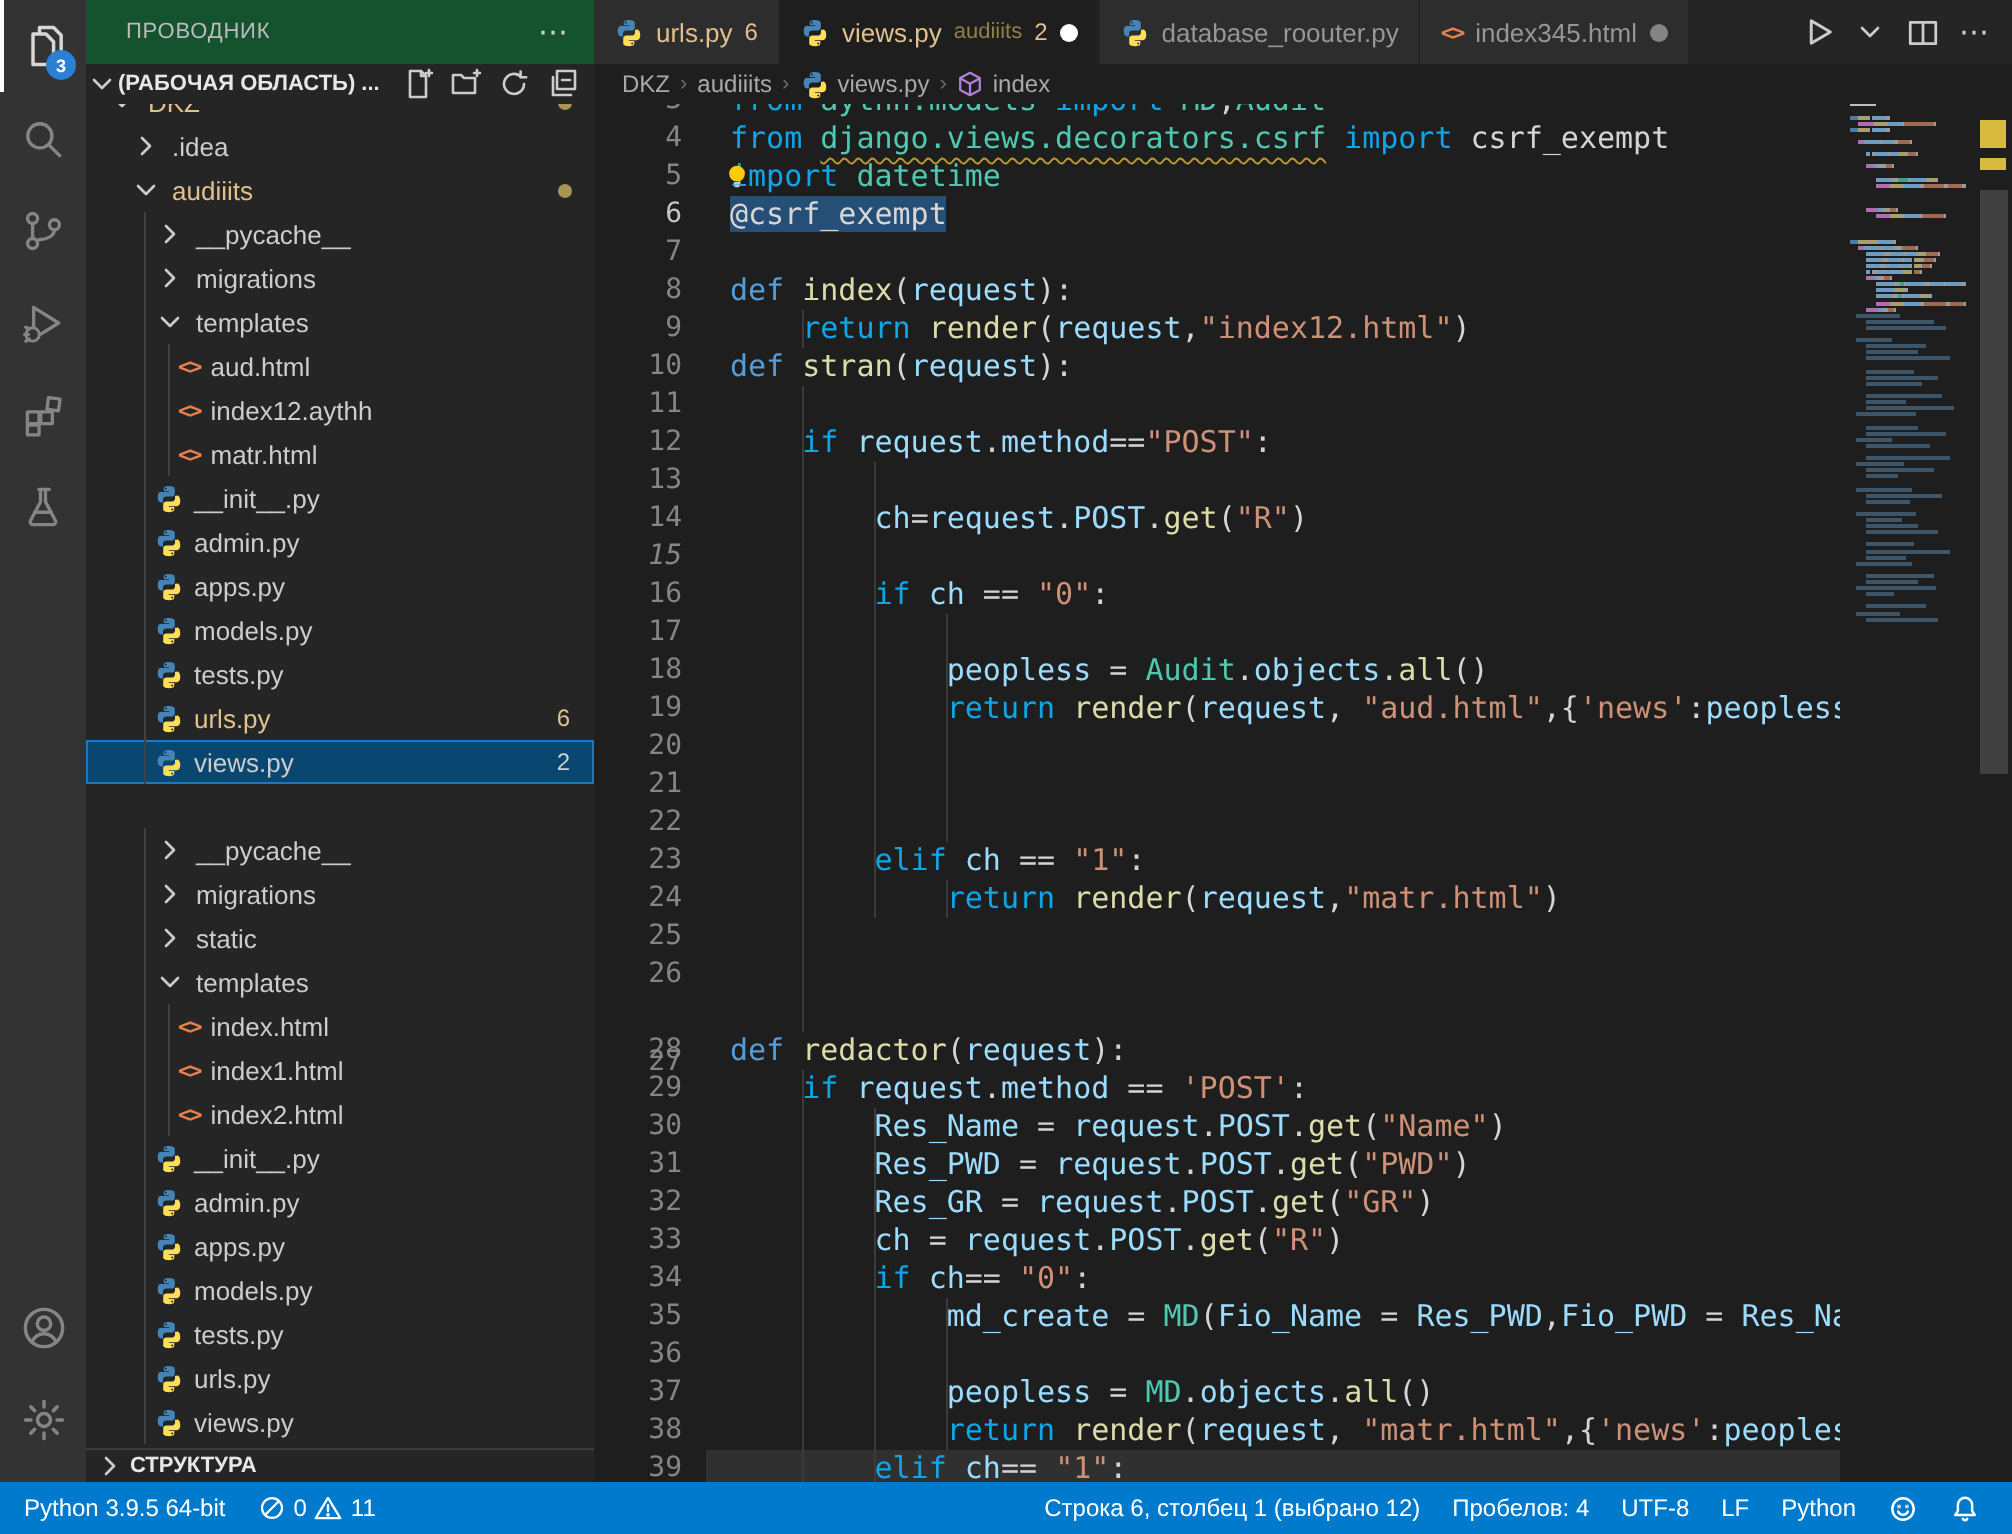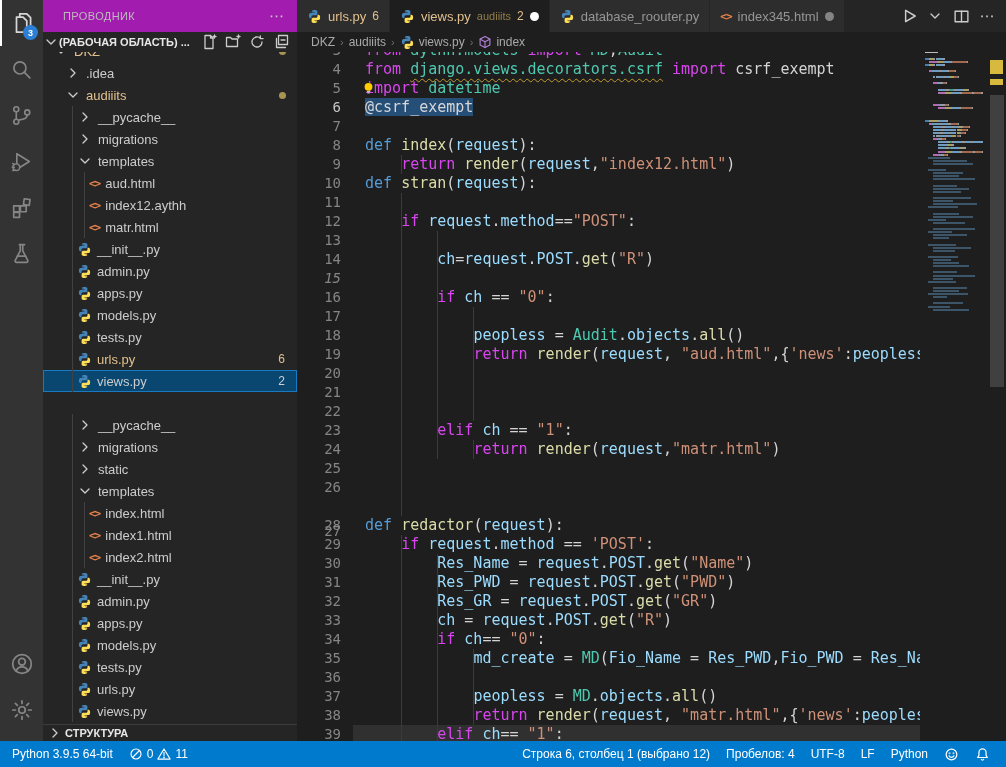--- a/index.html
+++ b/index.html
@@ -11,21 +11,21 @@
   
   .activitybar{position:absolute;left:0;top:0;width:43px;height:741px;background:#333333;z-index:30;}
   .act-item{position:relative;width:43px;height:46px;display:flex;align-items:center;justify-content:center;opacity:.5;cursor:pointer;}
   .act-item.active{opacity:1;border-left:2px solid #ffffff;}
   .act-item .badge{position:absolute;right:5px;bottom:6px;min-width:15px;height:15px;border-radius:50%;
       background:#2b7fd4;color:#fff;font-size:9px;font-weight:bold;display:flex;align-items:center;justify-content:center;opacity:1;}
   .act-bottom{position:absolute;bottom:8px;left:0;width:43px;}
 
   
   .sidebar{position:absolute;left:43px;top:0;width:254px;height:741px;background:#252526;overflow:hidden;z-index:10;}
-  .sb-title{position:absolute;top:0;left:0;right:0;height:32px;display:flex;align-items:center;padding:0 12px 0 20px;z-index:6;background:#a21caf;}
+  .sb-title{position:absolute;top:0;left:0;right:0;height:32px;display:flex;align-items:center;padding:0 12px 0 20px;z-index:6;background:#14532d;}
   .sb-title-label{font-size:11px;color:#bbbbbb;letter-spacing:.4px;flex:1;}
   .sb-more{color:#cccccc;font-size:15px;cursor:pointer;letter-spacing:1px;}
   .sb-section{position:absolute;top:32px;left:0;right:0;height:20px;display:flex;align-items:center;background:#252526;z-index:5;padding-right:6px;}
   .sb-section-label{font-size:11px;font-weight:bold;color:#e7e7e7;white-space:nowrap;overflow:hidden;flex:0 1 auto;}
   .sb-actions{display:flex;gap:6px;margin-left:10px;}
   .sb-actions .sbi{width:18px;height:18px;display:flex;align-items:center;justify-content:center;cursor:pointer;}
   .tree{position:absolute;top:0;left:0;right:0;bottom:17px;z-index:1;}
   .trow{position:absolute;left:0;width:254px;height:22px;display:flex;align-items:center;font-size:13px;cursor:pointer;color:#cccccc;}
   .trow.sel{background:#094771;outline:1px solid #1a7ac1;outline-offset:-1px;}
   .trow .tw{display:flex;align-items:center;gap:5px;white-space:nowrap;}
@@ -58,21 +58,21 @@
   .bc-sep{color:#6e6e6e;font-size:11px;margin:0 2px;}
   .bc-item{display:flex;align-items:center;gap:4px;cursor:pointer;}
 
   .code{position:absolute;top:0;left:0;width:623px;height:741px;overflow:hidden;
       font-family:"DejaVu Sans Mono",monospace;font-size:15px;line-height:19px;z-index:1;}
   .cline{position:absolute;left:68px;height:19px;white-space:pre;}
   .gut{position:absolute;left:0;width:44px;height:19px;text-align:right;color:#858585;font-size:14px;}
   .gut.cur{color:#c6c6c6;}
   .linehl{position:absolute;left:56px;width:567px;height:19px;background:#303031;}
   .eguide{position:absolute;width:1px;height:19px;background:#3b3b3b;}
-  .tk-k{color:#d946ef}.tk-d{color:#569CD6}.tk-f{color:#DCDCAA}.tk-v{color:#9CDCFE}
+  .tk-k{color:#0ea5e9}.tk-d{color:#569CD6}.tk-f{color:#DCDCAA}.tk-v{color:#9CDCFE}
   .tk-c{color:#4EC9B0}.tk-s{color:#CE9178}.tk-p{color:#D4D4D4}
   .tk-cw{color:#4EC9B0;text-decoration:underline wavy #bf9b30 1px;text-underline-offset:4px;}
   .tk-sel{background:#264F78;color:#d7d7d7;}
   .bulb{position:absolute;z-index:3;}
 
   .minimap{position:absolute;left:628px;top:33px;width:60px;height:700px;overflow:hidden;cursor:pointer;}
   .mm-bar{position:absolute;height:2px;}
   .overview{position:absolute;left:691px;top:0;width:18px;height:741px;}
   .ov-mark{position:absolute;left:2px;width:13px;background:#d7ba3d;}
   .ov-thumb{position:absolute;left:2px;width:14px;background:rgba(121,121,121,.38);cursor:pointer;}

